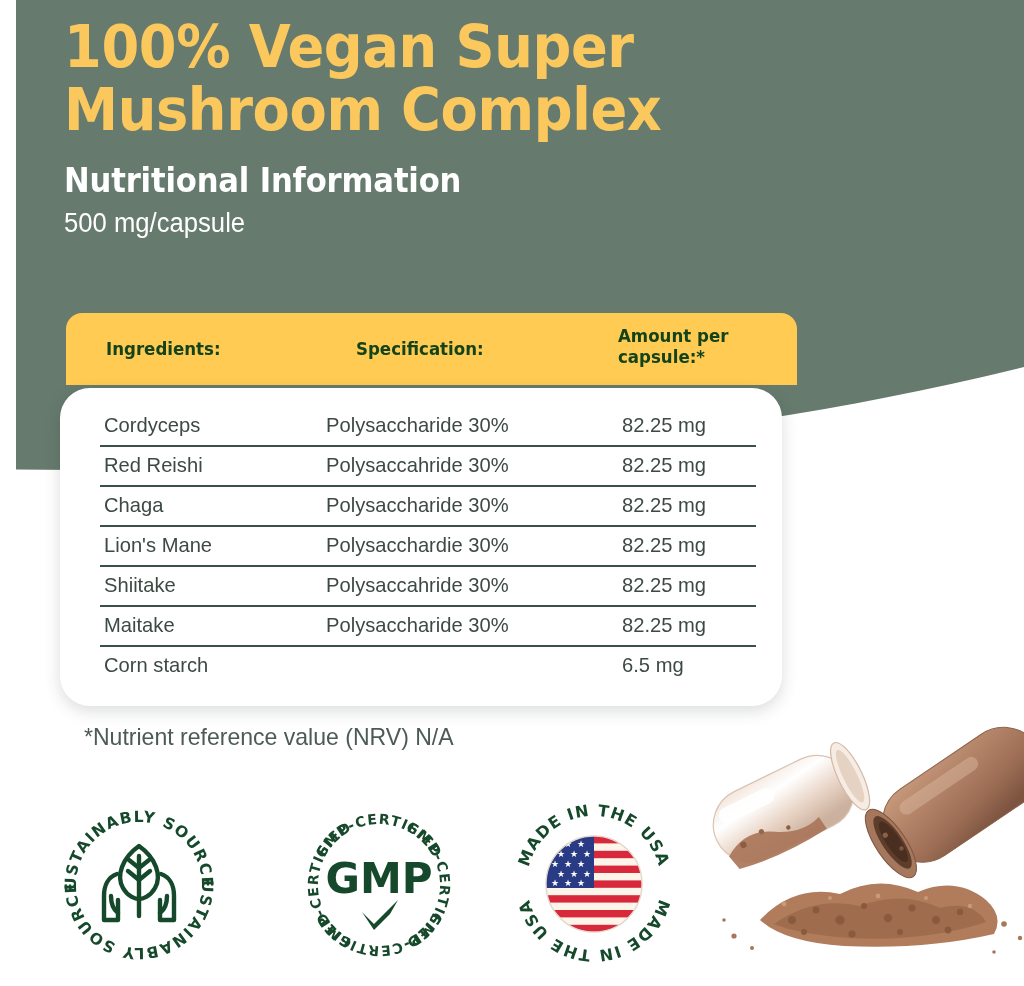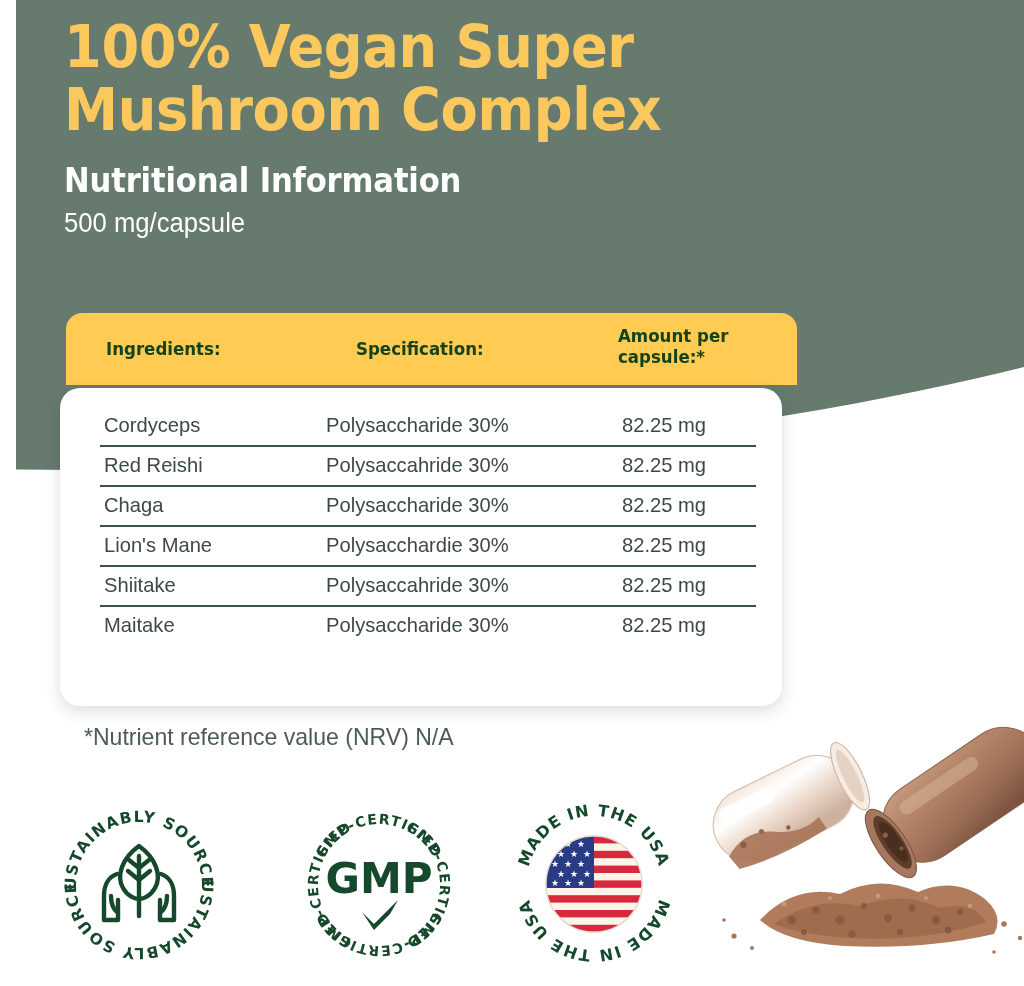--- a/index.html
+++ b/index.html
@@ -108,21 +108,21 @@
   .th-amount      { left: 552px; top: 13px; width: 150px; }
 
   
   .table-card {
     position: absolute;
     left: 44px;
     top: 388px;
     width: 722px;
     height: 318px;
     background: #ffffff;
-    border-radius: 20px;
+    border-radius: 30px;
     box-shadow: 0 5px 16px rgba(40,50,45,0.17);
     z-index: 7;
   }
   .rows {
     position: absolute;
     left: 0; top: 0;
     width: 100%;
   }
   .row {
     position: relative;
@@ -241,20 +241,25 @@
         </div>
         <div class="row">
           <span class="cell cell-ing">Shiitake</span>
           <span class="cell cell-spec">Polysaccahride 30%</span>
           <span class="cell cell-amt">82.25 mg</span>
         </div>
         <div class="row">
           <span class="cell cell-ing">Maitake</span>
           <span class="cell cell-spec">Polysaccharide 30%</span>
           <span class="cell cell-amt">82.25 mg</span>
+        </div>
+        <div class="row">
+          <span class="cell cell-ing">Corn starch</span>
+          <span class="cell cell-spec"></span>
+          <span class="cell cell-amt">6.5 mg</span>
         </div>
       </div>
   </div>
 
   <div class="footnote">*Nutrient reference value (NRV) N/A</div>
 
   <div class="capsule-photo">
     <svg viewBox="0 0 376 262" xmlns="http://www.w3.org/2000/svg" aria-hidden="true">
       <defs>
         <linearGradient id="capClear" x1="0" y1="0" x2="0.3" y2="1">

